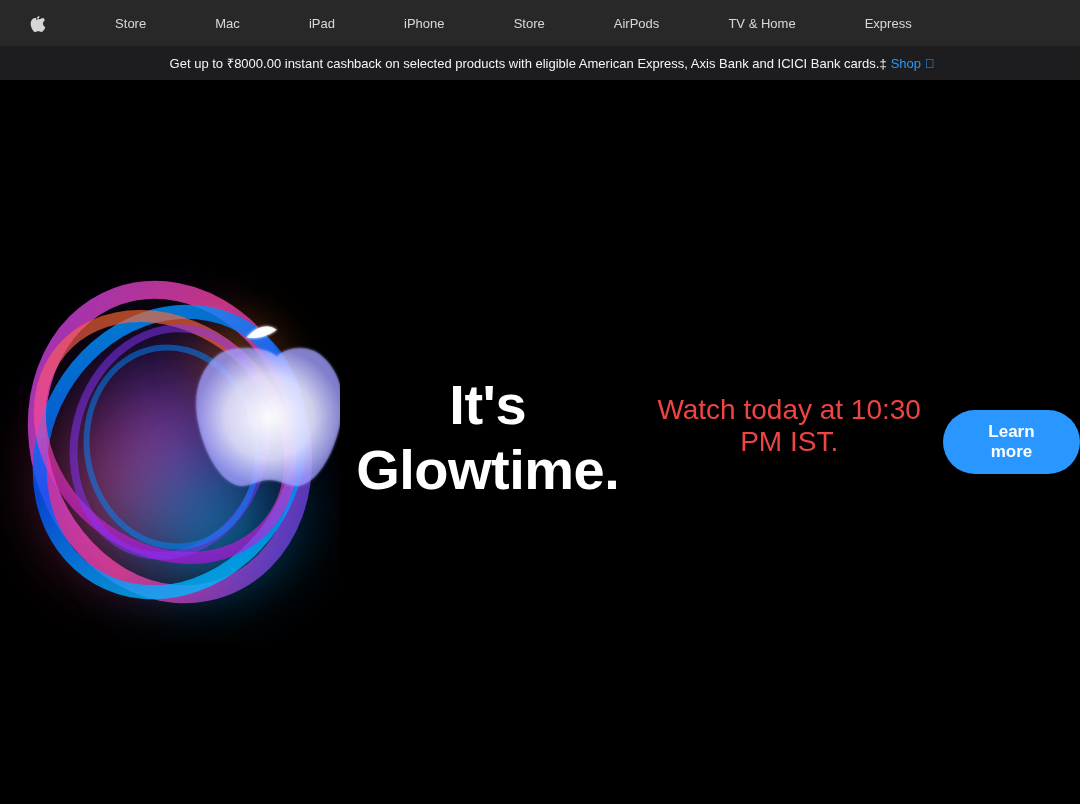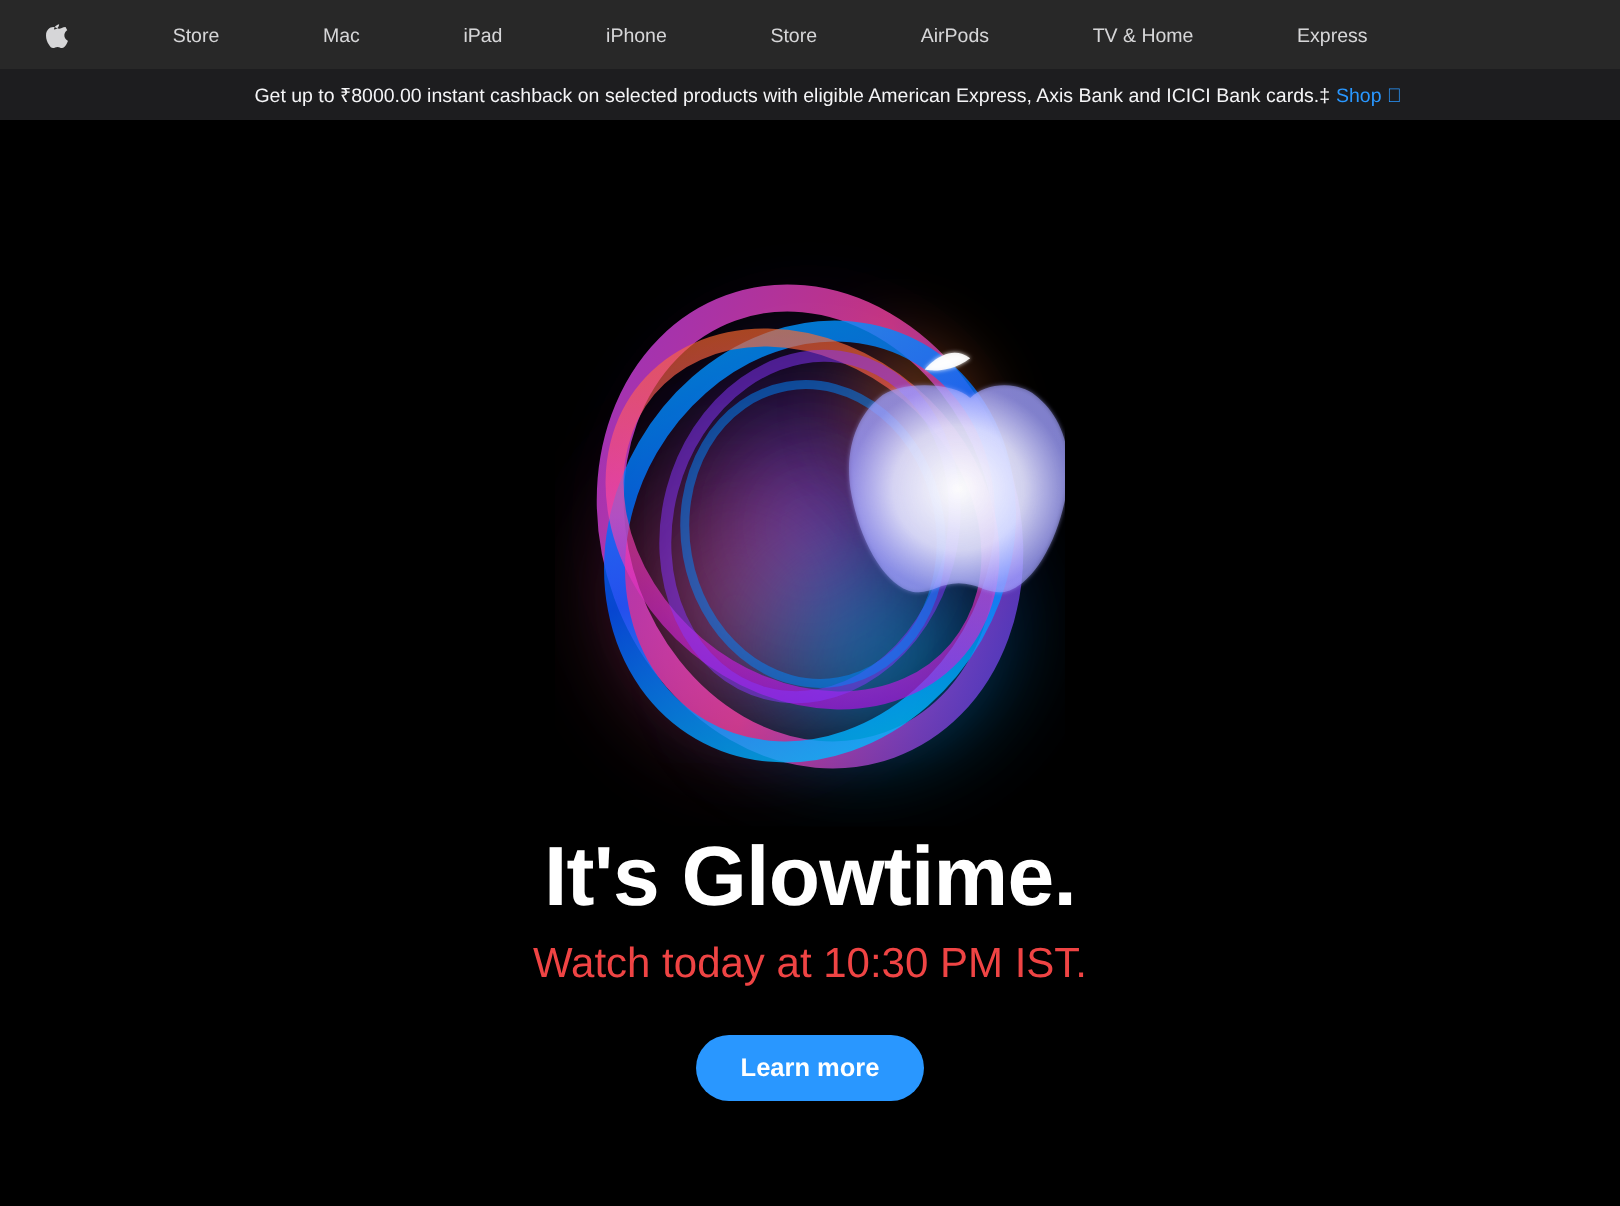--- a/index.html
+++ b/index.html
@@ -59,21 +59,21 @@
       text-decoration: none;
       margin-left: 4px;
     }
 
     
     .hero {
       background: #000;
       width: 1080px;
       height: calc(804px - 46px - 34px);
       display: flex;
-      flex-direction: column;
+      flex-direction: row;
       align-items: center;
       justify-content: center;
       position: relative;
       overflow: hidden;
     }
 
     
     .apple-glow-wrapper {
       width: 340px;
       height: 400px;

